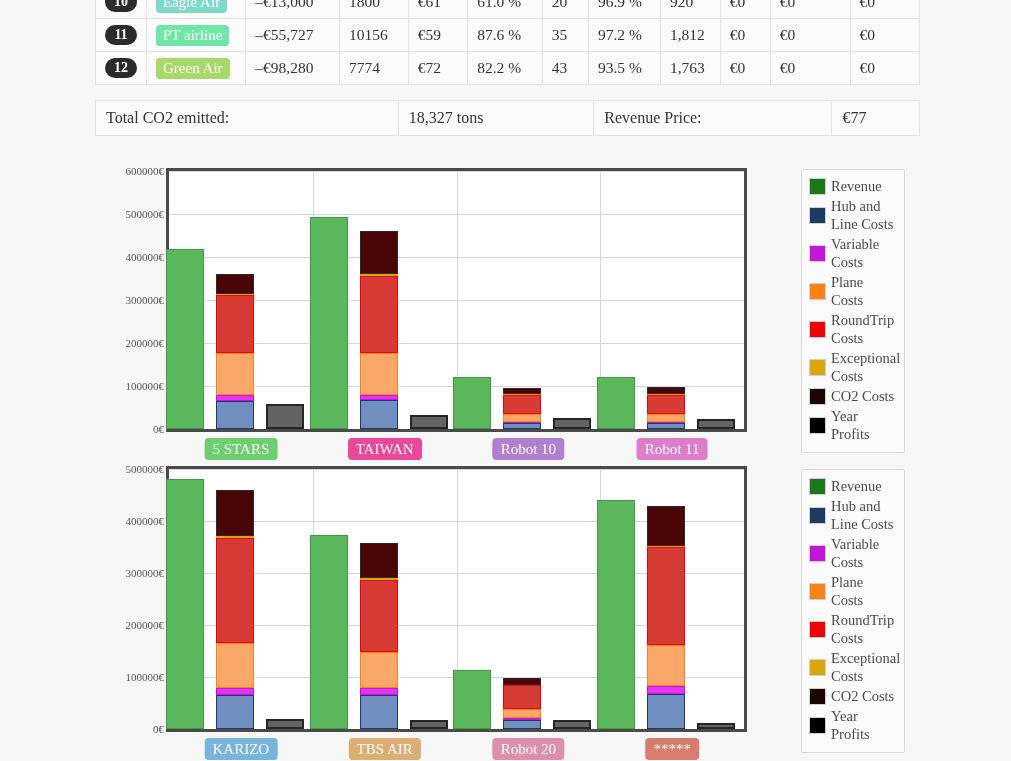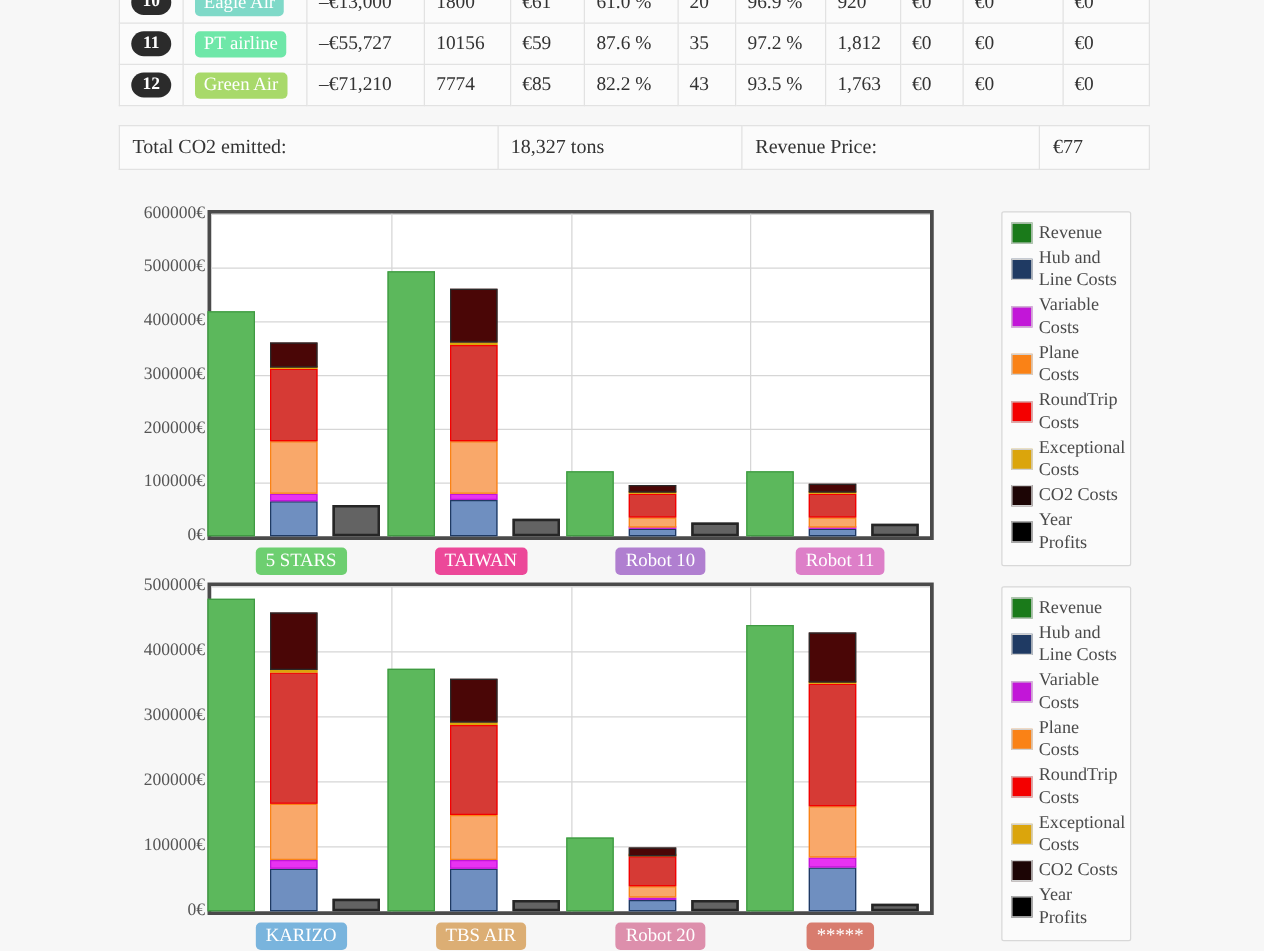--- a/index.html
+++ b/index.html
@@ -123,21 +123,21 @@
     top: 0;
     height: 100%;
     width: 1px;
     background: #d6d6d6;
   }
   .ytick {
     position: absolute;
     right: 0;
     width: 80px;
     text-align: right;
-    font-size: 14px;
+    font-size: 11px;
     color: #555;
     font-family: "Liberation Serif", serif;
     transform: translateY(-50%);
     white-space: nowrap;
   }
   #chart1 .ytick-holder, #chart2 .ytick-holder {
     position: absolute;
     left: 80px;
     width: 84px;
     top: 0;
@@ -242,23 +242,23 @@
           <td class="col-planes">35</td>
           <td class="col-rel">97.2 %</td>
           <td class="col-pax">1,812</td>
           <td class="col-z1">€0</td>
           <td class="col-z2">€0</td>
           <td class="col-z3">€0</td>
         </tr>
         <tr>
           <td class="col-rank"><span class="rank-pill">12</span></td>
           <td class="col-name"><span class="name-badge" style="background: rgb(168, 217, 106);">Green Air</span></td>
-          <td class="col-profit">–€71,210</td>
+          <td class="col-profit">–€98,280</td>
           <td class="col-co2">7774</td>
-          <td class="col-price">€85</td>
+          <td class="col-price">€72</td>
           <td class="col-occ">82.2 %</td>
           <td class="col-planes">43</td>
           <td class="col-rel">93.5 %</td>
           <td class="col-pax">1,763</td>
           <td class="col-z1">€0</td>
           <td class="col-z2">€0</td>
           <td class="col-z3">€0</td>
         </tr>
       </tbody>
     </table>

